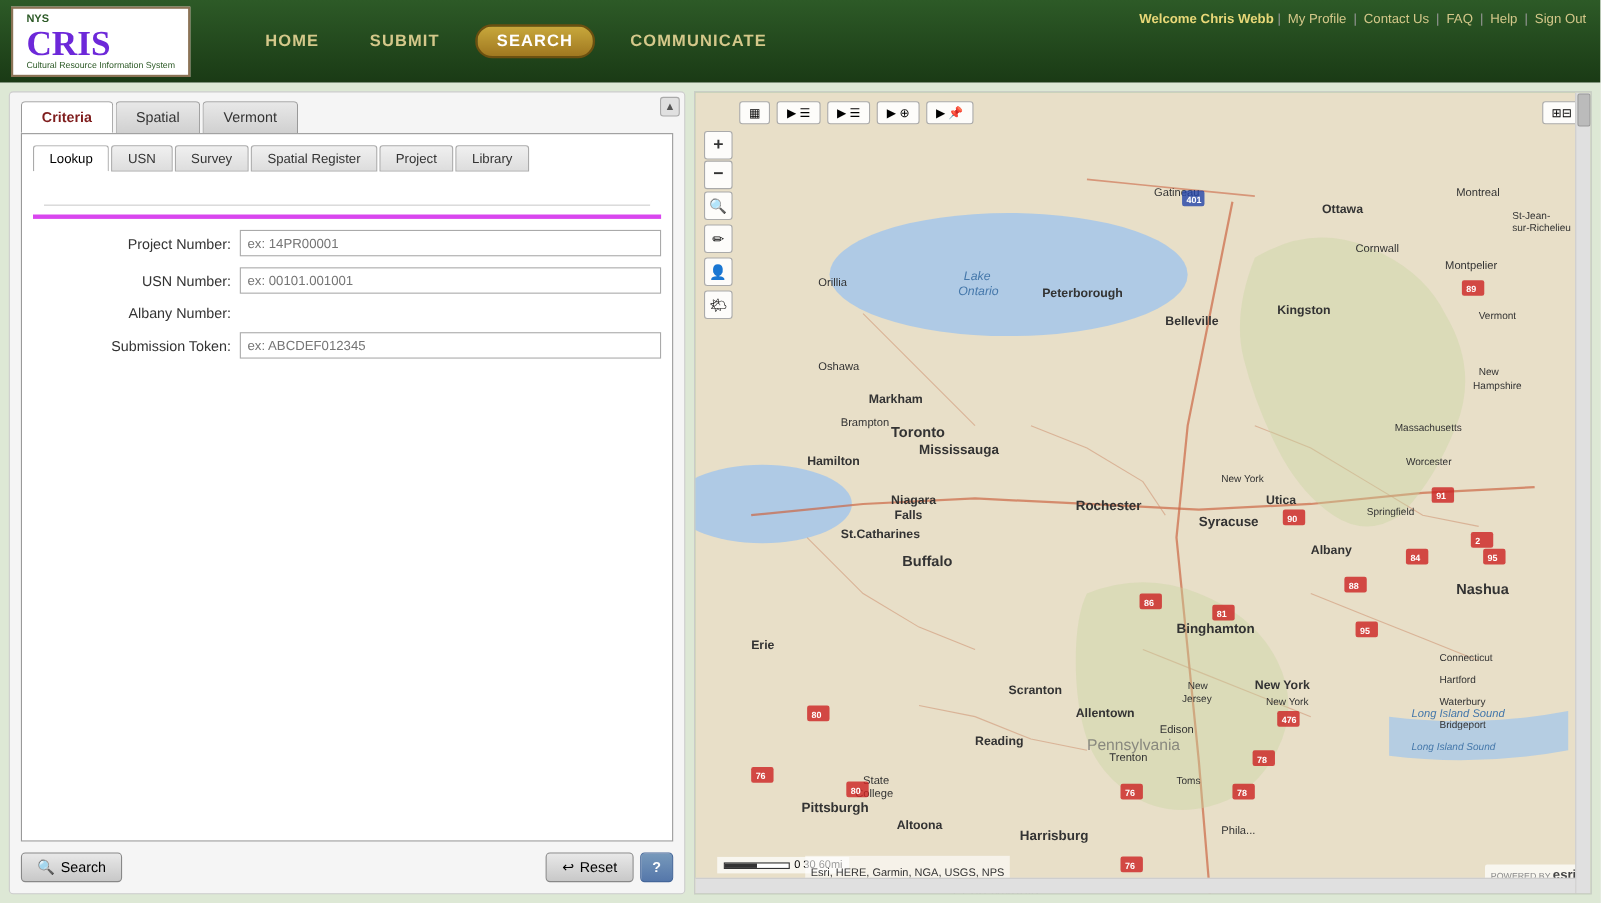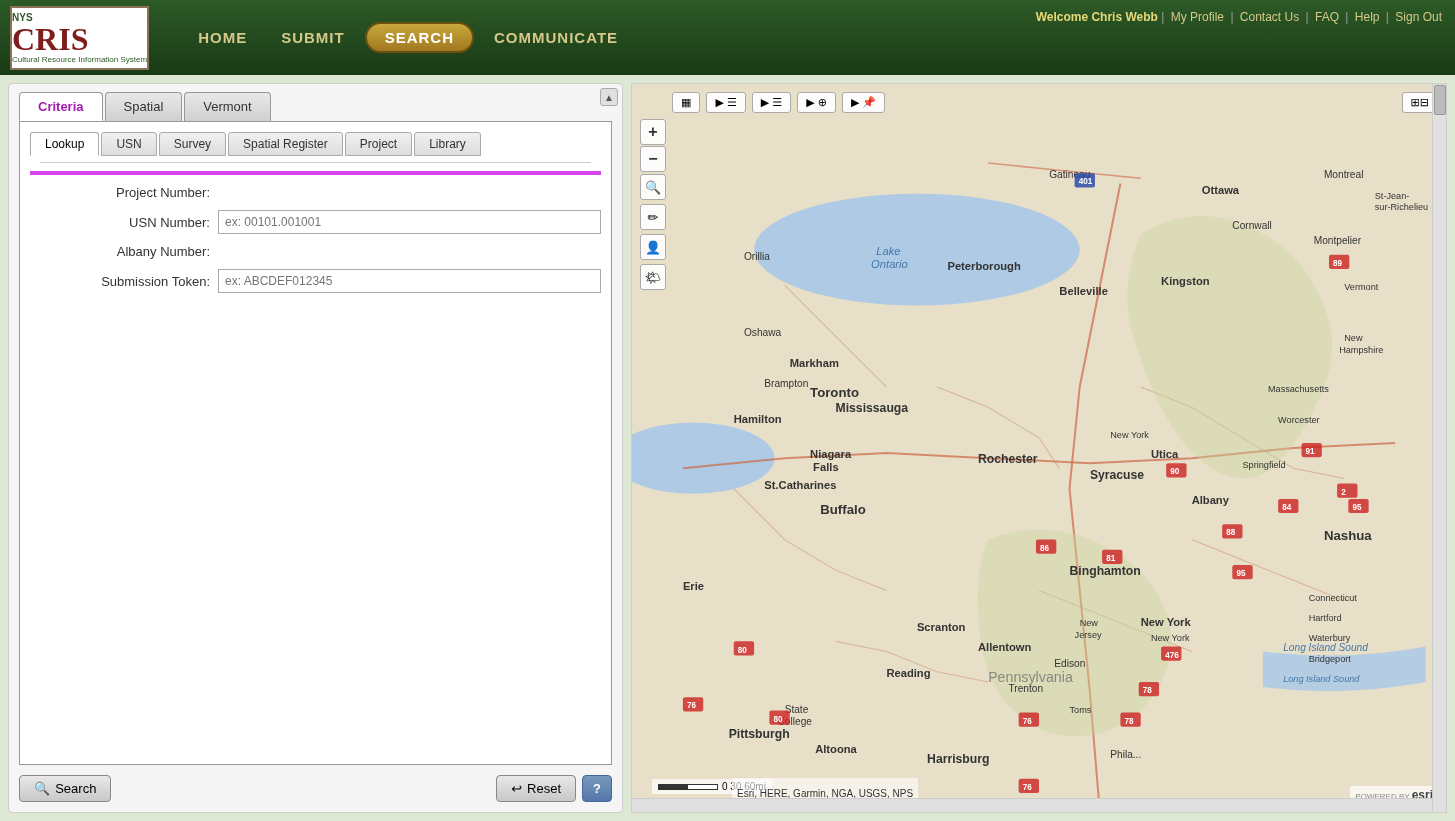--- a/index.html
+++ b/index.html
@@ -14,32 +14,32 @@
       padding: 0 10px;
       position: relative;
     }
     #logo-area {
       display: flex;
       align-items: center;
     }
     #logo-box {
       background: #fff;
       border: 2px solid #8B7355;
-      padding: 4px 0;
-      margin-right: 5px;
+      padding: 4px 12px;
+      margin-right: 24px;
     }
     #logo-nys { color: #2d5a27; font-size: 10px; font-weight: bold; }
-    #logo-cris { color: #7f1d1d; font-size: 32px; font-weight: bold; font-family: Georgia, serif; line-height: 1; }
+    #logo-cris { color: #6d28d9; font-size: 32px; font-weight: bold; font-family: Georgia, serif; line-height: 1; }
     #logo-subtitle { color: #2d5a27; font-size: 8px; white-space: nowrap; }
 
     #main-nav {
       display: flex;
       align-items: center;
       margin-left: 30px;
-      gap: 6px;
+      gap: 18px;
     }
     .nav-item {
       color: #d4c88a;
       font-size: 15px;
       font-weight: bold;
       letter-spacing: 1px;
       padding: 6px 14px;
       cursor: pointer;
       text-decoration: none;
     }
@@ -119,39 +119,39 @@
       border-bottom: none;
       background: linear-gradient(to bottom, #e8e8e8, #d0d0d0);
       cursor: pointer;
       font-size: 13px;
       color: #333;
       border-radius: 4px 4px 0 0;
     }
     .main-tab.active {
       background: #fff;
       border-bottom: 1px solid #fff;
-      color: #a21caf;
+      color: #7f1d1d;
       font-weight: bold;
     }
 
     #tab-content {
       background: #fff;
       border: 1px solid #999;
       margin: 0 10px;
       flex: 1;
       display: flex;
       flex-direction: column;
       padding: 10px;
     }
 
     
     #sub-tab-bar {
       display: flex;
       gap: 2px;
-      margin-bottom: 4px;
+      margin-bottom: 28px;
     }
     .sub-tab {
       padding: 4px 14px;
       border: 1px solid #aaa;
       background: linear-gradient(to bottom, #f0f0f0, #ddd);
       cursor: pointer;
       font-size: 12px;
       color: #333;
       border-radius: 3px 3px 0 0;
     }
@@ -440,20 +440,21 @@
         <div class="sub-tab">Spatial Register</div>
         <div class="sub-tab">Project</div>
         <div class="sub-tab">Library</div>
       </div>
 
       <hr class="divider-line">
 
       <div id="sub-tab-content">
         <div class="form-row">
           <label class="form-label">Project Number:</label>
+          <input class="form-input" type="text" placeholder="ex: 14PR00001" style="">
         </div>
         <div class="form-row">
           <label class="form-label">USN Number:</label>
           <input class="form-input" type="text" placeholder="ex: 00101.001001" style="">
         </div>
         <div class="form-row">
           <label class="form-label">Albany Number:</label>
         </div>
         <div class="form-row">
           <label class="form-label">Submission Token:</label>

